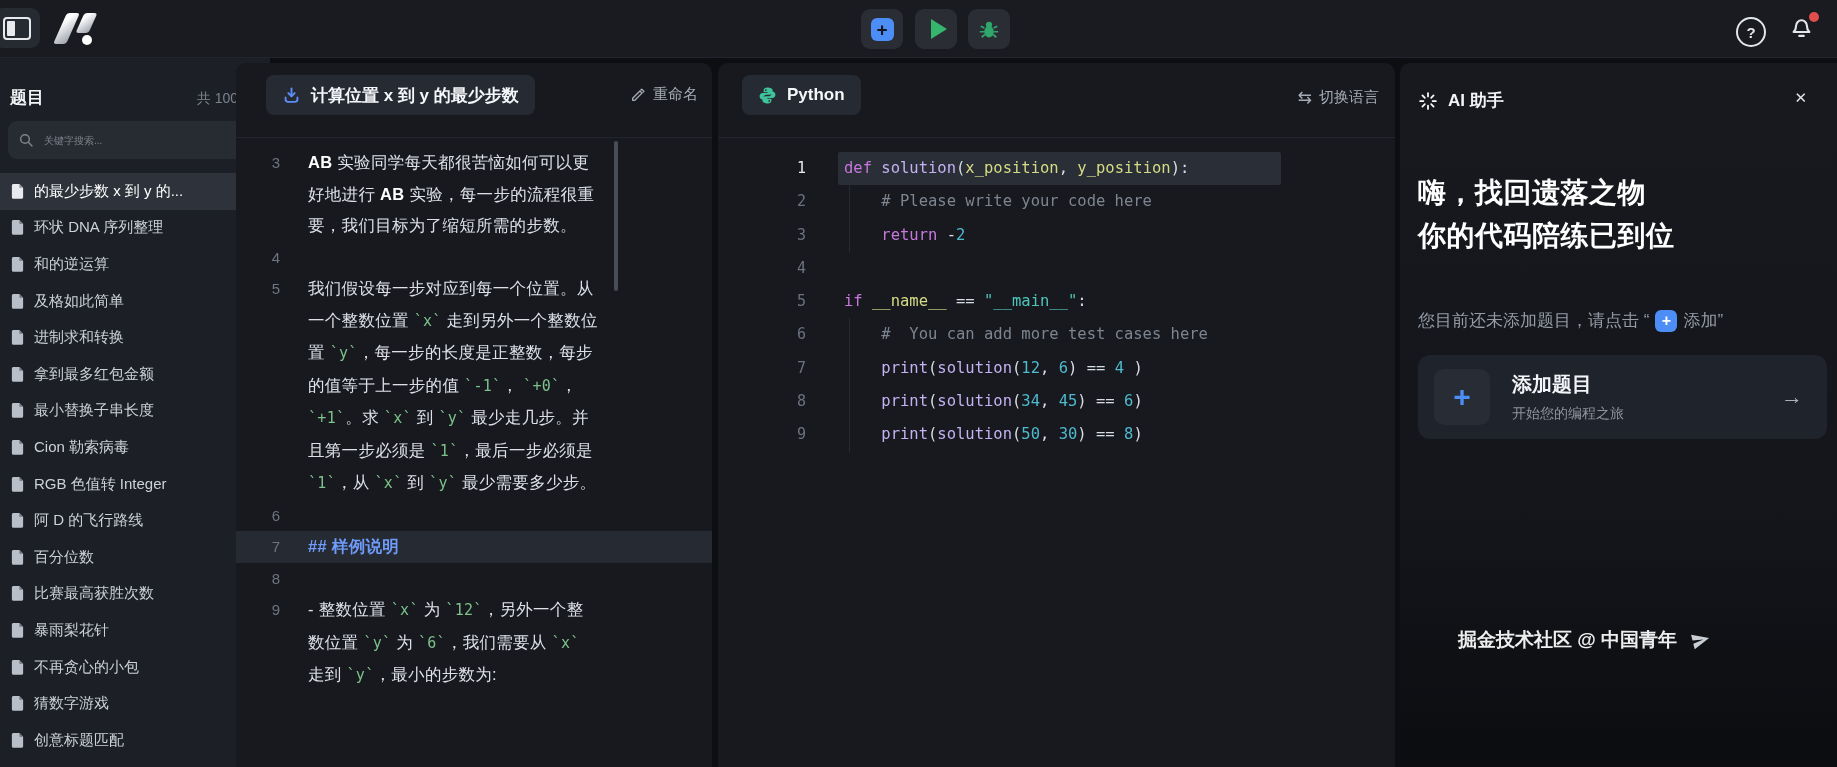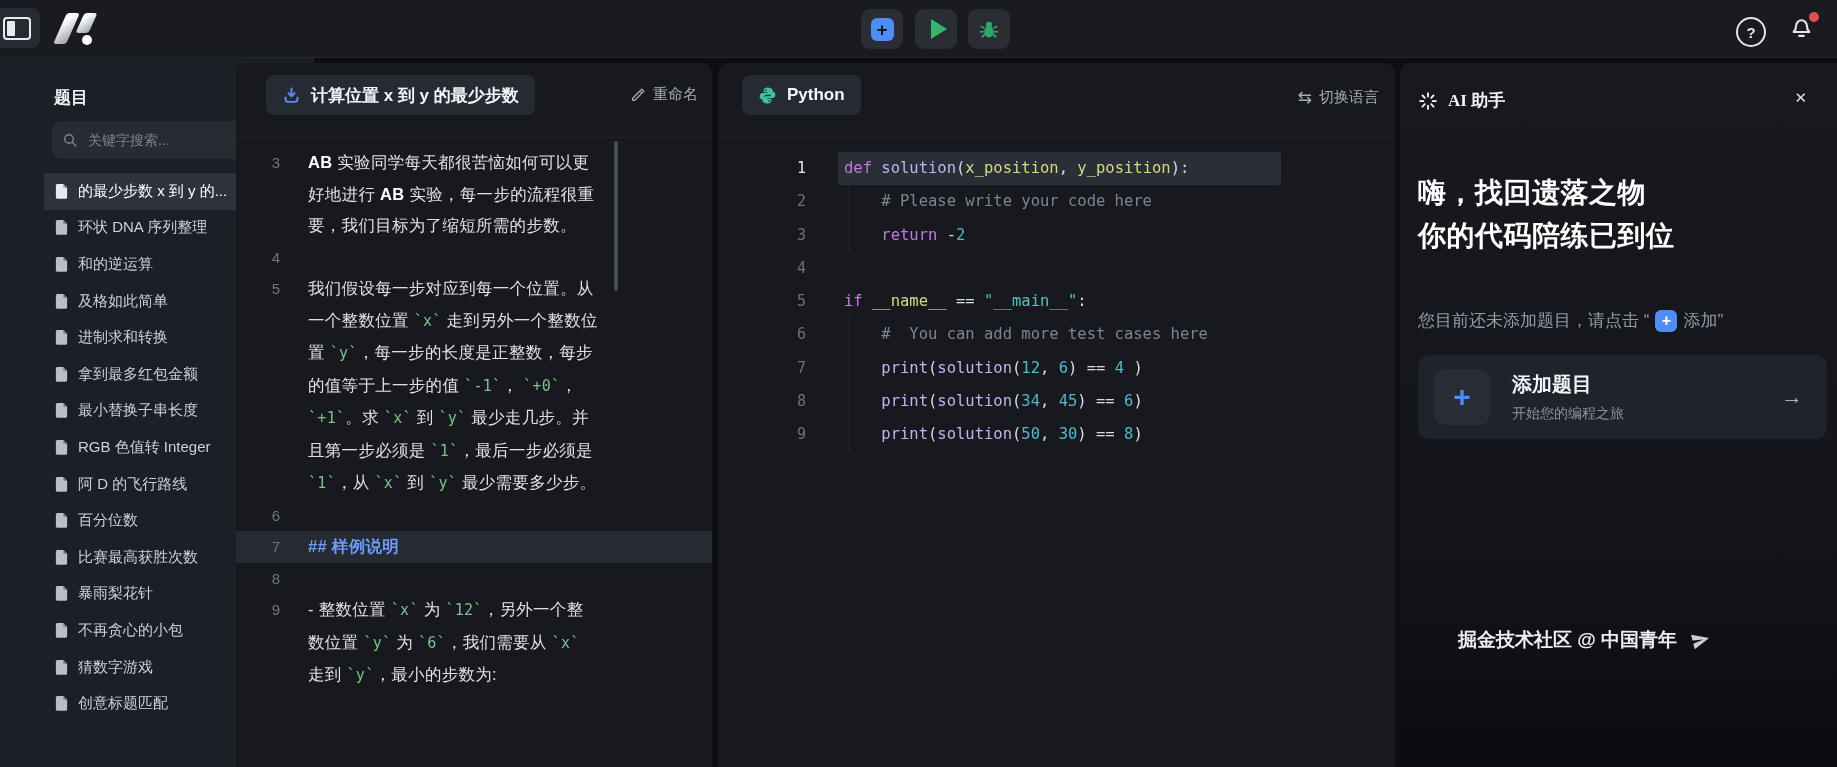--- a/index.html
+++ b/index.html
@@ -20,26 +20,26 @@
   .logo .b2{left:24px;top:2px;height:20px;}
   .logo .dot{position:absolute;left:26px;top:24px;width:10px;height:10px;border-radius:50%;background:#ffffff;}
   .plus-tile{width:23px;height:23px;background:#4d8df6;border-radius:6px;display:flex;align-items:center;justify-content:center;
              color:#14161b;font-size:19px;font-weight:800;line-height:1;}
   .play-tri{width:0;height:0;border-left:16px solid #36b56d;border-top:10px solid transparent;border-bottom:10px solid transparent;margin-left:5px;}
   .help-btn{position:absolute;left:1736px;top:17px;width:26px;height:26px;border:2.4px solid #e3e6ea;border-radius:50%;
             display:flex;align-items:center;justify-content:center;font-size:15px;font-weight:700;color:#e3e6ea;cursor:pointer;}
   .bell-btn{position:absolute;left:1788px;top:14px;width:30px;height:32px;cursor:pointer;}
   .bell-dot{position:absolute;right:-1px;top:-2px;width:10px;height:10px;border-radius:50%;background:#e24d4d;}
   
-  .sidebar{position:absolute;left:0;top:58px;width:270px;bottom:0;background:#1c1f26;padding-left:44px;}
+  .sidebar{position:absolute;left:0;top:58px;width:270px;bottom:0;background:#1c1f26;}
   .sb-head{display:flex;align-items:baseline;justify-content:space-between;padding:28px 14px 12px 10px;}
   .sb-title{font-size:17px;font-weight:700;color:#f2f4f7;}
   .sb-count{font-size:14px;color:#7c838d;}
   .sb-search{margin:0 8px;height:38px;background:#272b32;border-radius:9px;display:flex;align-items:center;padding:0 10px;gap:8px;}
-  .sb-search input{flex:1;background:transparent;border:none;outline:none;color:#eab308;font-size:14px;
+  .sb-search input{flex:1;background:transparent;border:none;outline:none;color:#eab308;font-size:10px;
                    font-family:"Liberation Sans","DejaVu Sans",sans-serif;}
   .sb-search input::placeholder{color:#7c838d;}
   .sb-list{margin-top:14px;}
   .sb-item{height:36.6px;display:flex;align-items:center;gap:9px;padding-left:10px;font-size:15px;color:#ccd1d8;cursor:pointer;white-space:nowrap;}
   .sb-item.active{background:#2d323b;color:#ffffff;}
   
   .panel{position:absolute;top:63px;bottom:0;background:#17191e;border-radius:10px 10px 0 0;}
   .desc{left:236px;width:476px;}
   .code{left:718px;width:677px;}
   .panel-head{position:absolute;left:0;right:0;top:0;height:74px;border-bottom:1px solid #22252c;}
@@ -65,21 +65,21 @@
   .c-num{flex:none;width:88px;text-align:right;color:#6b7280;font-size:15px;}
   .c-code{margin-left:38px;}
   .c-line.hl .c-code{background:#2a2e36;margin-left:32px;padding-left:6px;padding-right:92px;border-radius:2px;}
   .c-line.hl .c-num{color:#e8eaee;}
   .c-line.g::before{content:"";position:absolute;left:131px;top:0;bottom:0;width:1px;background:#262a31;}
   .t-kw{color:#c678dd;}.t-fn{color:#c3b1f2;}.t-pm{color:#d5da84;}.t-cm{color:#7d8590;}
   .t-nu{color:#4fb9cf;}.t-st{color:#4fc4bb;}.t-pl{color:#d8dee6;}
   
   .ai{position:absolute;left:1400px;top:63px;right:0;bottom:0;border-radius:10px 0 0 0;
       background:linear-gradient(#17191e 0%,#14161b 55%,#101216 100%);}
-  .ai-head{position:absolute;left:18px;top:26px;display:flex;align-items:center;gap:10px;font-family:Liberation Serif, serif;}
+  .ai-head{position:absolute;left:18px;top:26px;display:flex;align-items:center;gap:10px;}
   .ai-title{font-size:17px;font-weight:700;color:#f2f4f7;}
   .ai-close{position:absolute;right:30px;top:26px;font-size:15px;color:#dfe2e6;cursor:pointer;}
   .ai-hero{position:absolute;left:18px;top:108px;font-size:28px;font-weight:800;line-height:43px;color:#ffffff;letter-spacing:.5px;}
   .ai-hint{position:absolute;left:18px;top:246px;display:flex;align-items:center;gap:6px;color:#959ca6;font-size:17px;white-space:nowrap;}
   .hint-chip{width:22px;height:22px;border-radius:6px;background:#4d8df6;color:#ffffff;font-weight:800;font-size:16px;
              display:flex;align-items:center;justify-content:center;}
   .ai-card{position:absolute;left:18px;right:10px;top:292px;height:84px;background:#1f232b;border-radius:12px;
            display:flex;align-items:center;cursor:pointer;}
   .card-tile{flex:none;width:56px;height:56px;margin-left:16px;background:#272c35;border-radius:10px;
              display:flex;align-items:center;justify-content:center;color:#4d8df6;font-size:30px;font-weight:700;}
@@ -200,20 +200,27 @@
   <path fill="#b9bfc8" d="M5 1h10l6 6v15a2.5 2.5 0 01-2.5 2.5h-13A2.5 2.5 0 013 22V3.5A2.5 2.5 0 015 1z"></path>
   <path fill="#6f757e" d="M15 1l6 6h-6z"></path>
           </svg>
           <span class="sb-label">最小替换子串长度</span>
         </div>
         <div class="sb-item">
           <svg width="15" height="17" viewBox="0 0 24 26" style="flex:none">
   <path fill="#b9bfc8" d="M5 1h10l6 6v15a2.5 2.5 0 01-2.5 2.5h-13A2.5 2.5 0 013 22V3.5A2.5 2.5 0 015 1z"></path>
   <path fill="#6f757e" d="M15 1l6 6h-6z"></path>
           </svg>
+          <span class="sb-label">Cion 勒索病毒</span>
+        </div>
+        <div class="sb-item">
+          <svg width="15" height="17" viewBox="0 0 24 26" style="flex:none">
+  <path fill="#b9bfc8" d="M5 1h10l6 6v15a2.5 2.5 0 01-2.5 2.5h-13A2.5 2.5 0 013 22V3.5A2.5 2.5 0 015 1z"></path>
+  <path fill="#6f757e" d="M15 1l6 6h-6z"></path>
+          </svg>
           <span class="sb-label">RGB 色值转 Integer</span>
         </div>
         <div class="sb-item">
           <svg width="15" height="17" viewBox="0 0 24 26" style="flex:none">
   <path fill="#b9bfc8" d="M5 1h10l6 6v15a2.5 2.5 0 01-2.5 2.5h-13A2.5 2.5 0 013 22V3.5A2.5 2.5 0 015 1z"></path>
   <path fill="#6f757e" d="M15 1l6 6h-6z"></path>
           </svg>
           <span class="sb-label">阿 D 的飞行路线</span>
         </div>
         <div class="sb-item">

